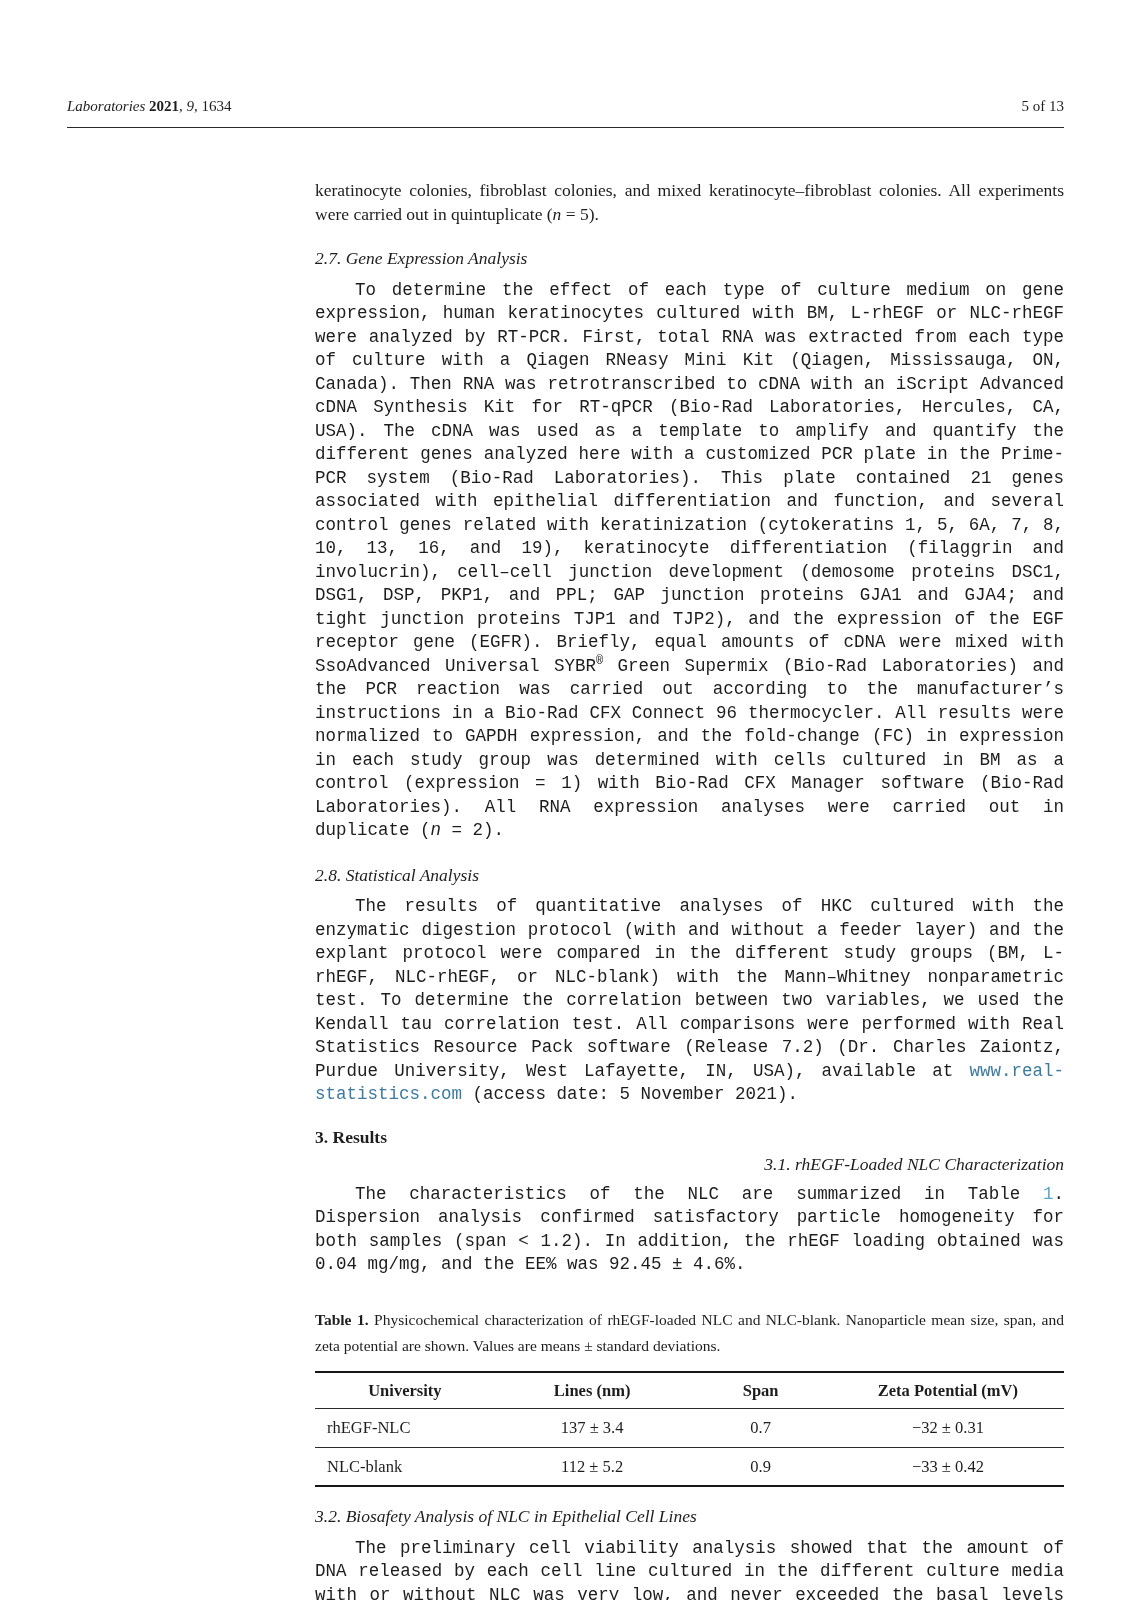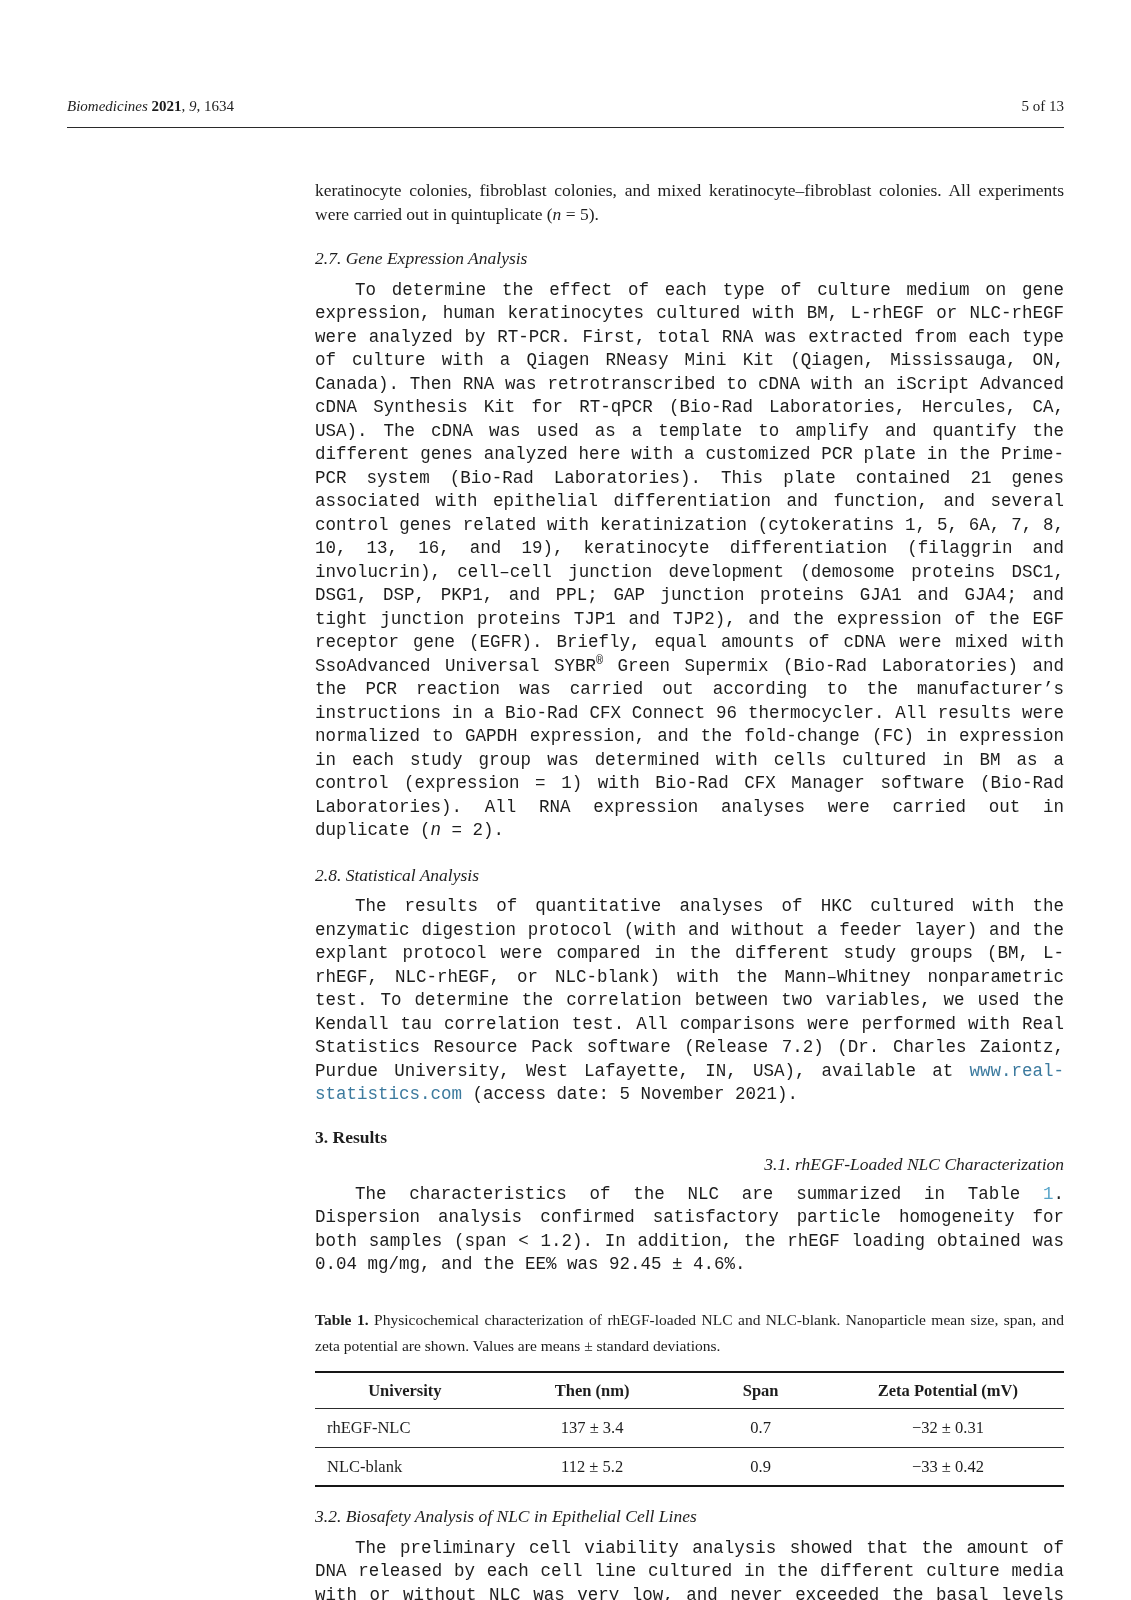--- a/index.html
+++ b/index.html
@@ -71,21 +71,21 @@
   a.seg-link{color:var(--link-color);text-decoration:none;cursor:pointer;}
   a.seg-ref{color:var(--ref-color);text-decoration:none;cursor:pointer;}
   sup.seg-sup{font-size:0.68em;vertical-align:super;line-height:0;}
 </style>
 </head>
 <body>
 
 <div class="page">
 
   <header class="page-header">
-    <div class="journal-cite"><i>Biomedicines </i><b>2021</b><span>, </span><i>9</i><span>, 1634</span></div>
+    <div class="journal-cite"><i>Laboratories </i><b>2021</b><span>, </span><i>9</i><span>, 1634</span></div>
     <div class="page-num">5 of 13</div>
   </header>
 
   <div class="header-rule"></div>
 
   <main class="content">
 
     <p class="body-text"><span>keratinocyte colonies, fibroblast colonies, and mixed keratinocyte–fibroblast colonies. All experiments were carried out in quintuplicate (</span><i>n</i><span> = 5).</span></p>
 
     <h3 class="subsection">2.7. Gene Expression Analysis</h3>
@@ -103,21 +103,21 @@
     <table class="data-table">
       <colgroup>
         <col style="width:24%">
         <col style="width:26%">
         <col style="width:19%">
         <col style="width:31%">
       </colgroup>
       <thead>
         <tr>
           <th class="col-left">University</th>
-          <th>Then (nm)</th>
+          <th>Lines (nm)</th>
           <th>Span</th>
           <th>Zeta Potential (mV)</th>
         </tr>
       </thead>
       <tbody>
         <tr class="row-divider">
           <td class="col-left">rhEGF-NLC</td>
           <td>137 ± 3.4</td>
           <td>0.7</td>
           <td>−32 ± 0.31</td>

